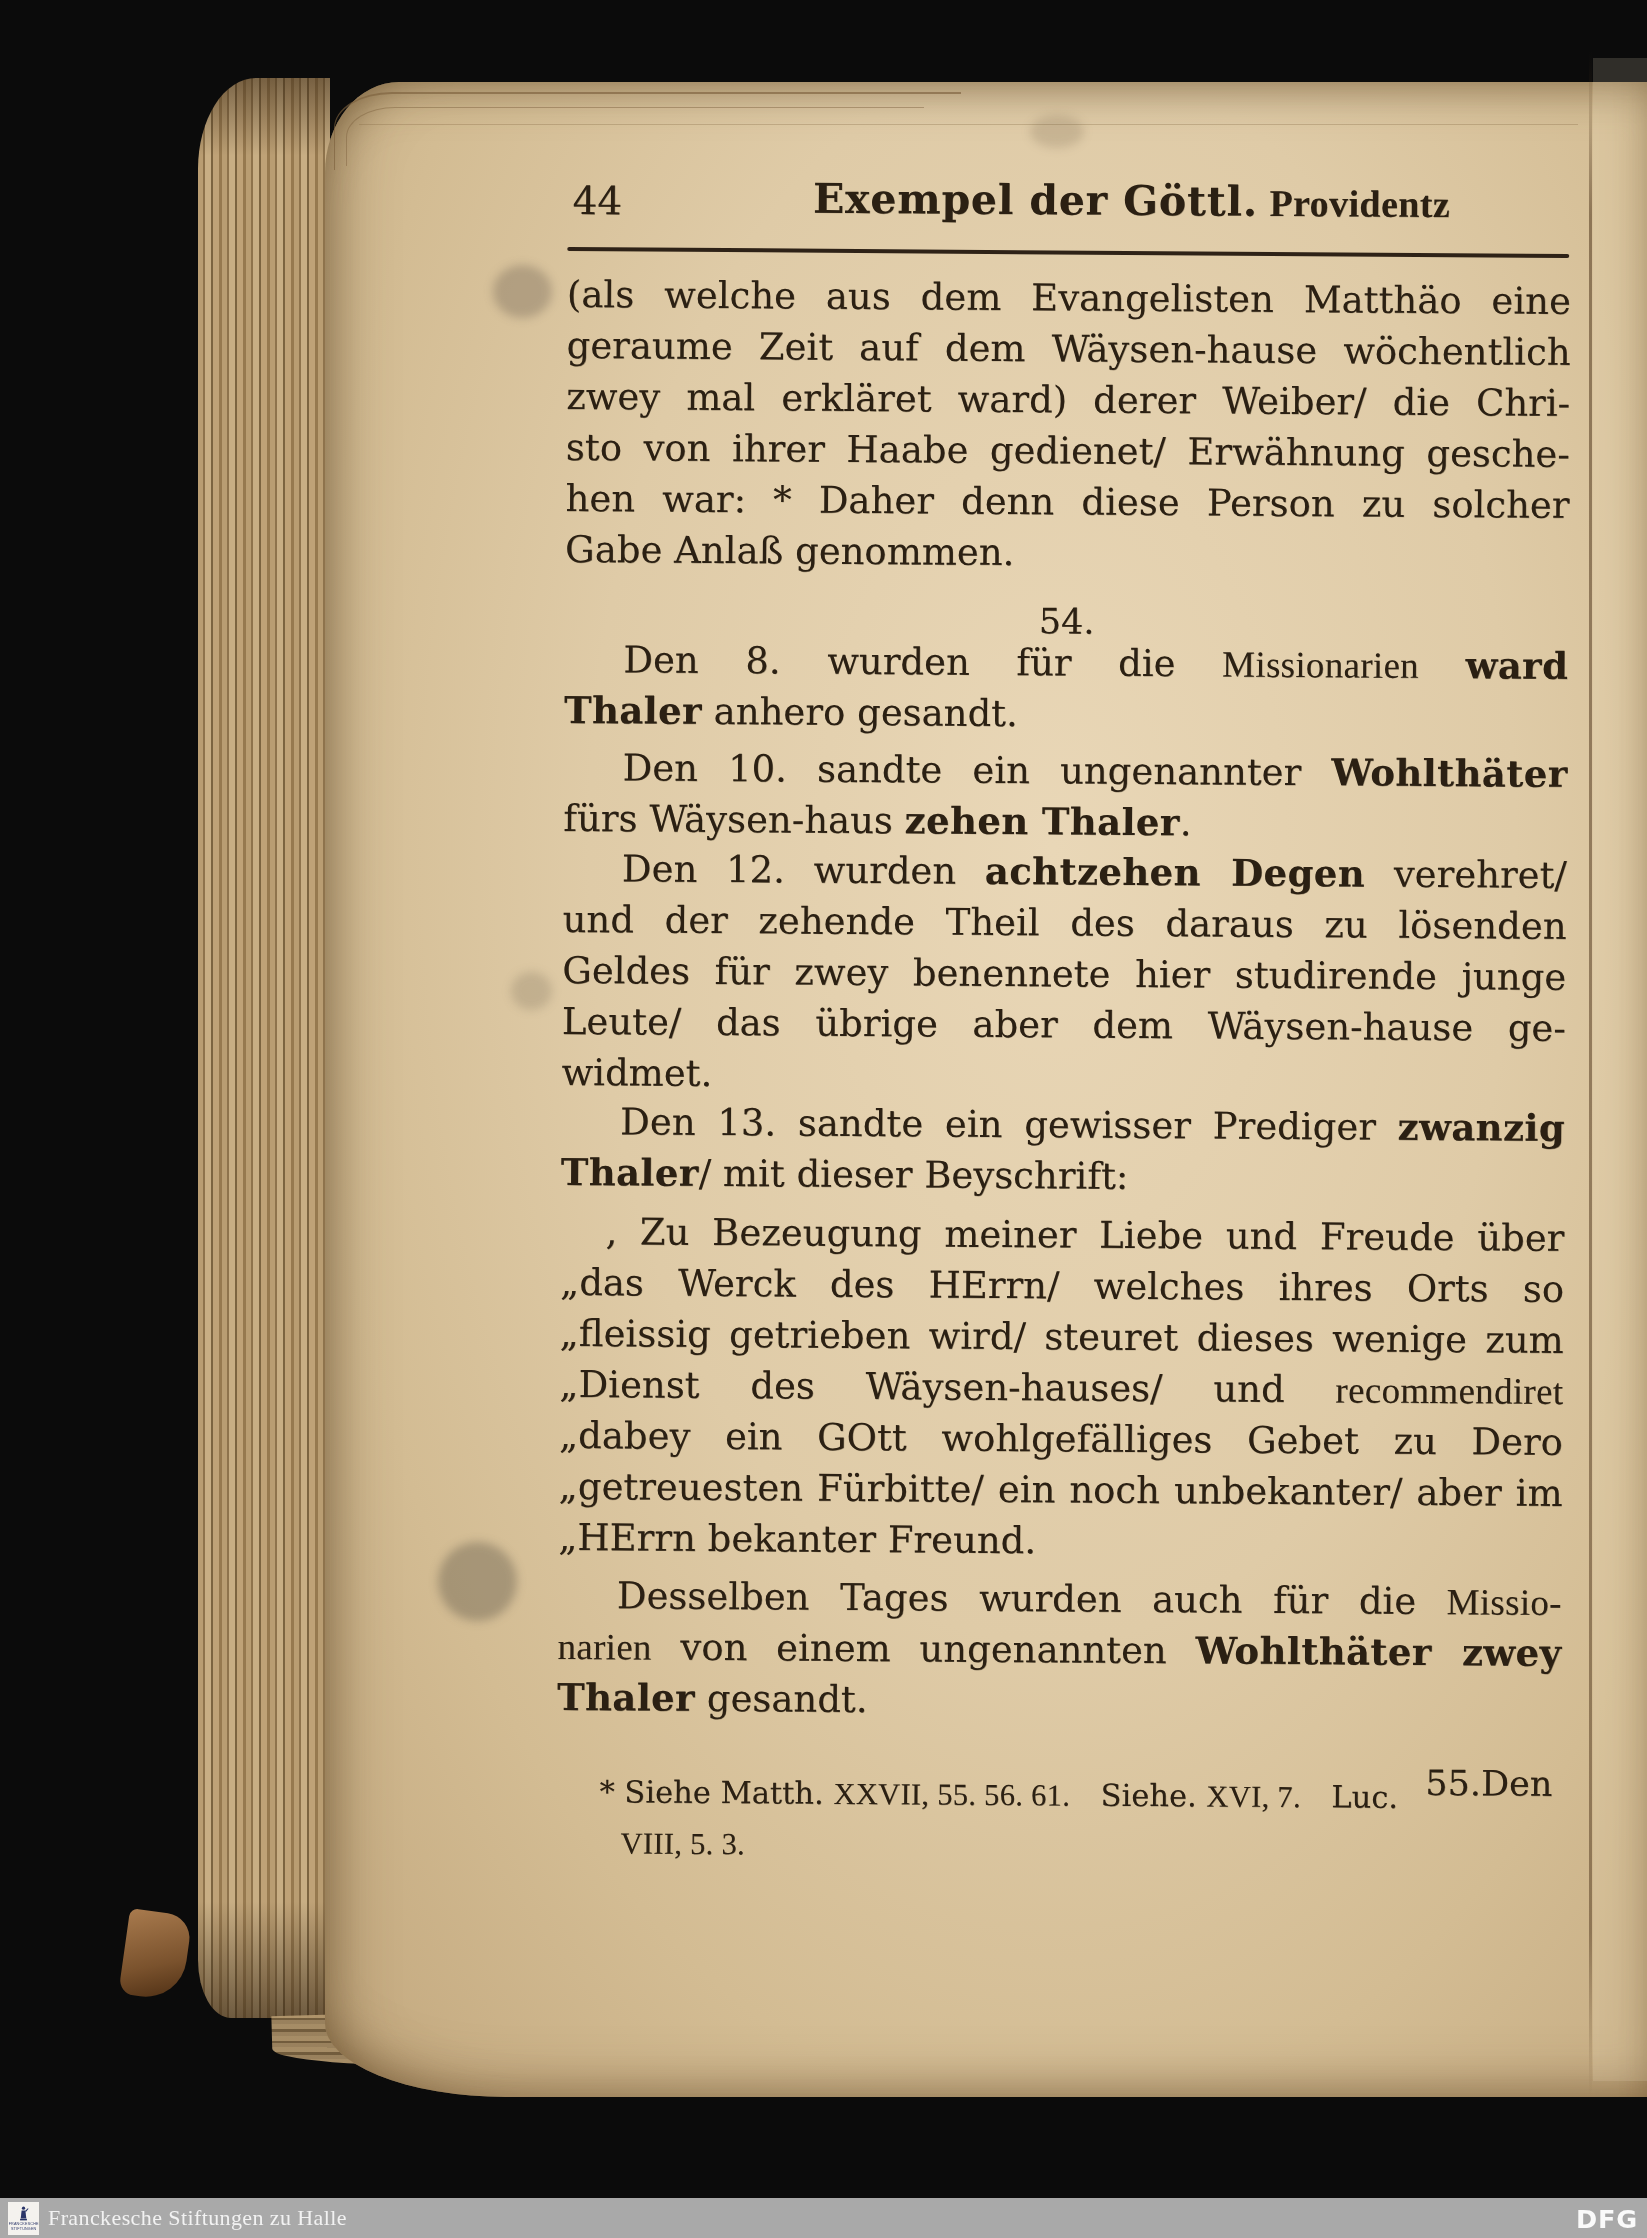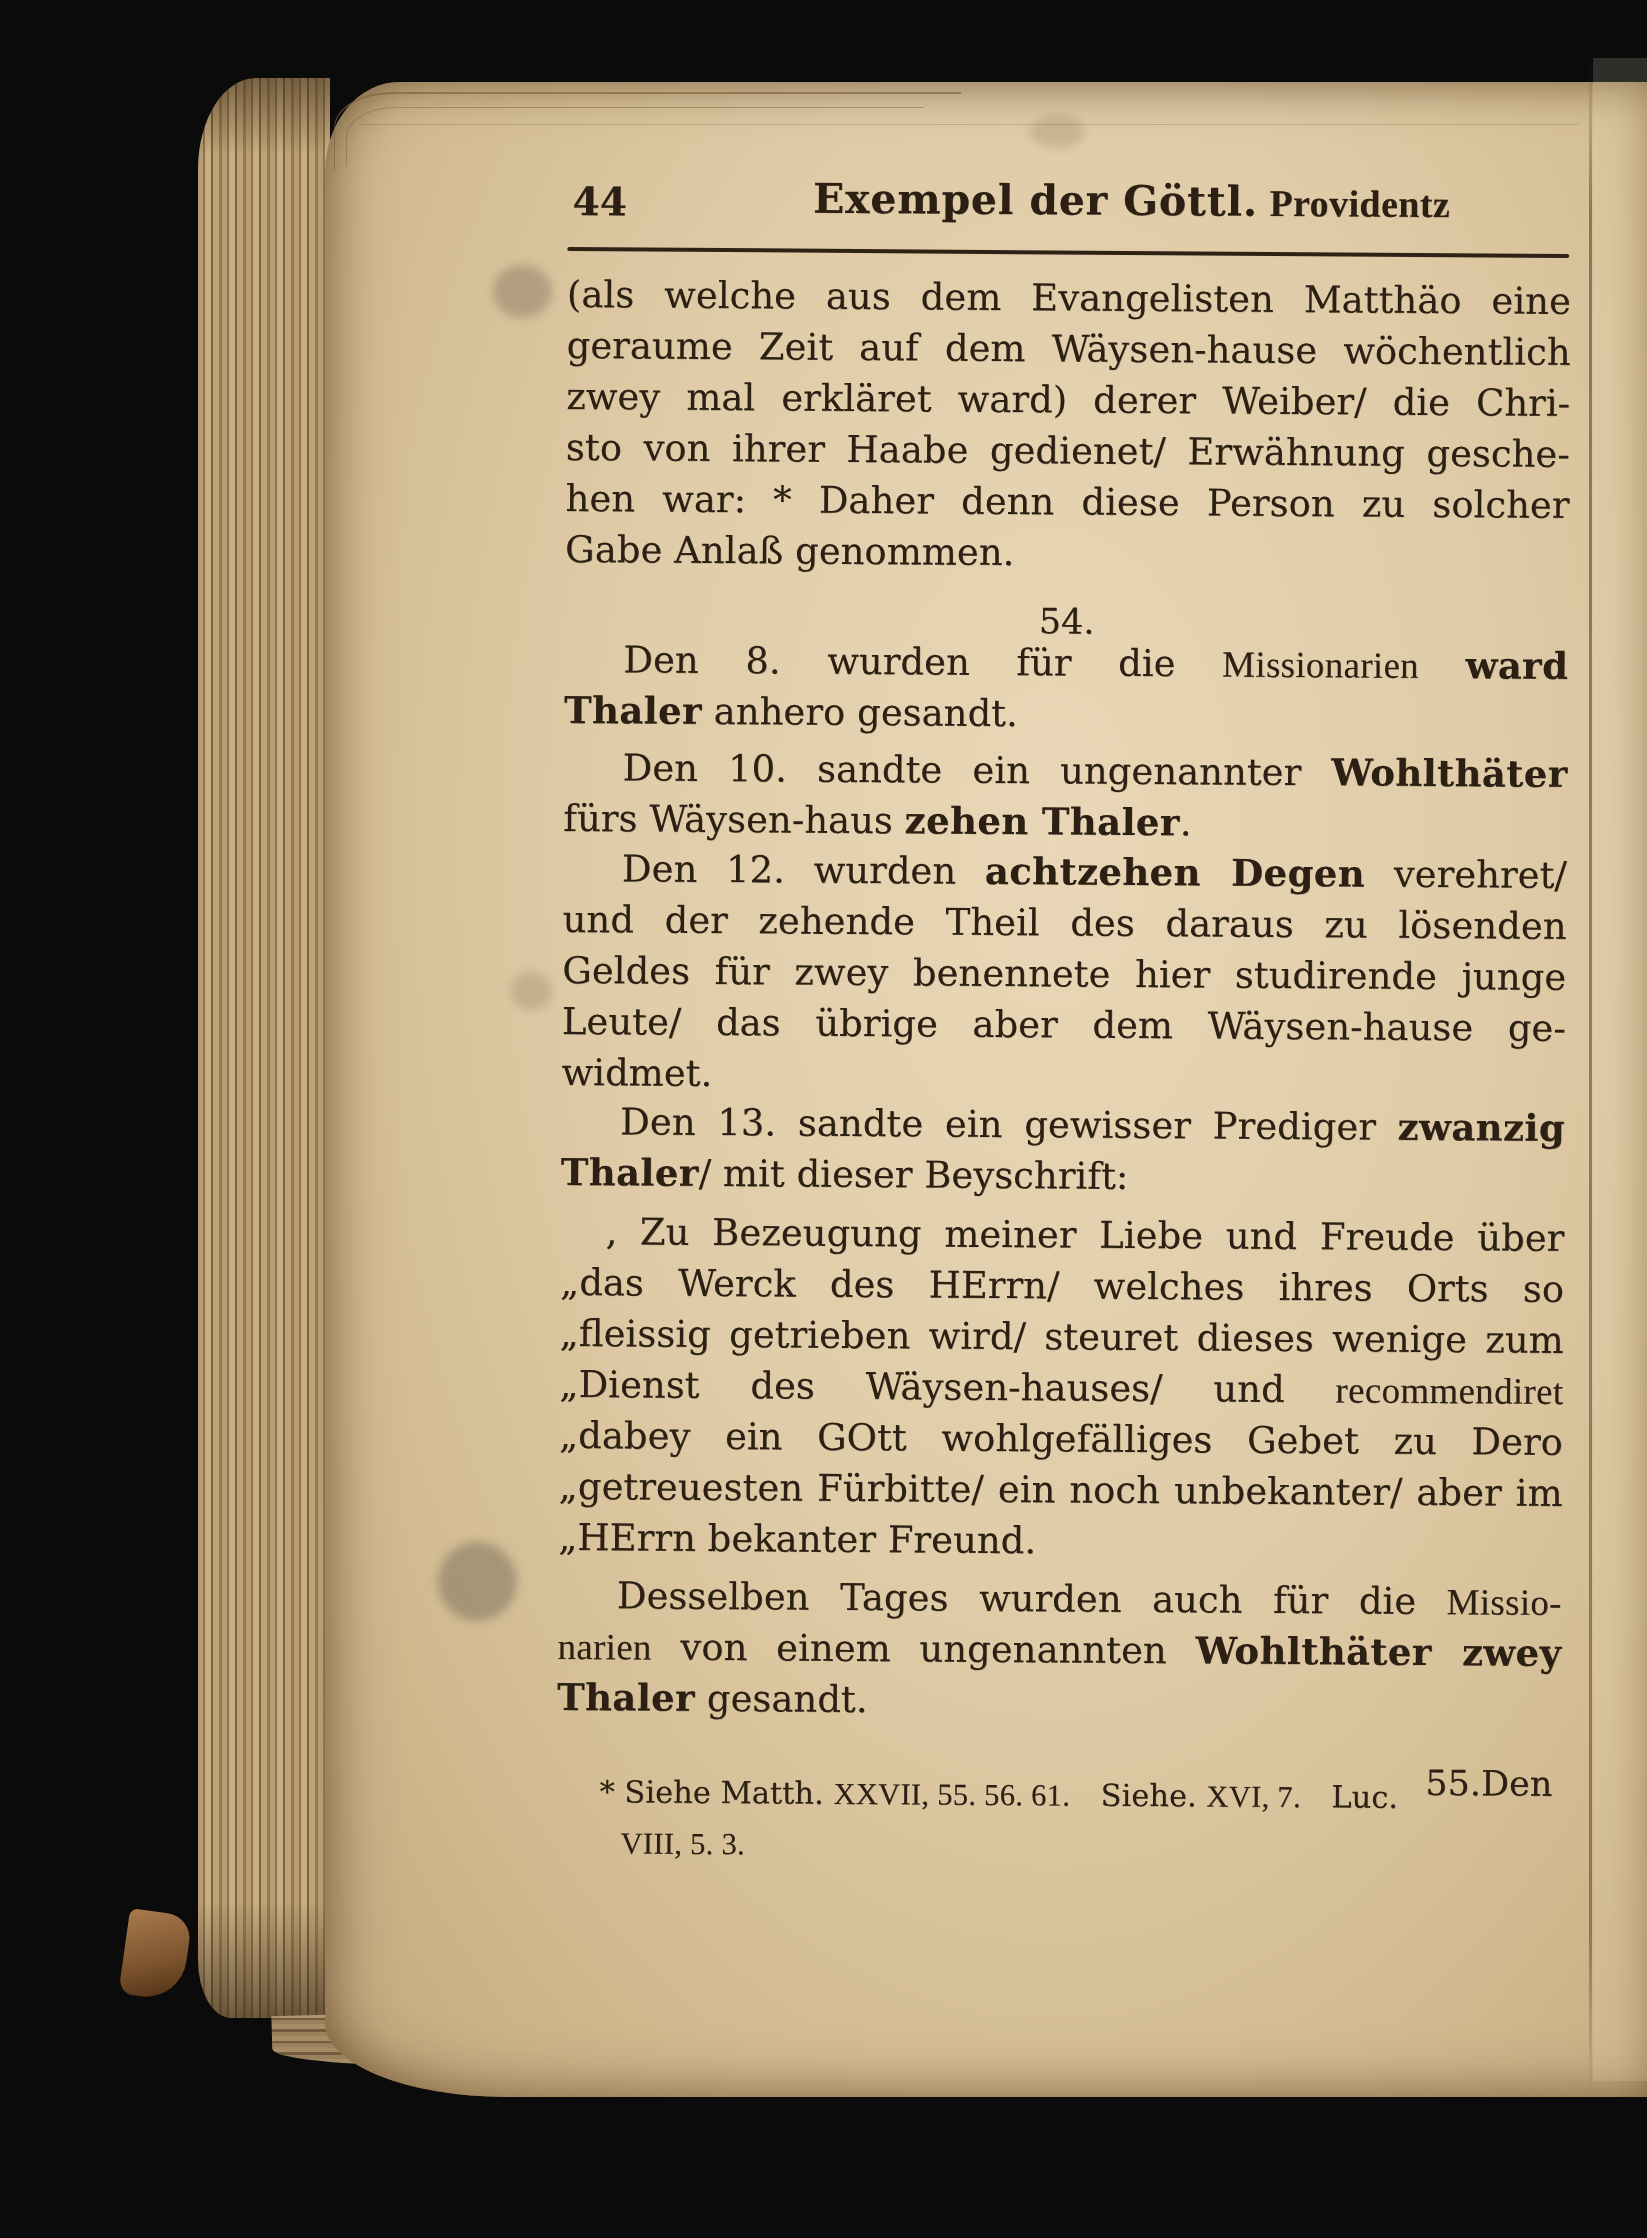--- a/index.html
+++ b/index.html
@@ -41,21 +41,21 @@
      background:rgba(243,228,198,.16);}
   .stain{position:absolute;border-radius:50%;filter:blur(5px);}
   .stain1{left:493px;top:265px;width:59px;height:53px;background:rgba(80,70,60,.28);}
   .stain2{left:438px;top:1542px;width:79px;height:79px;background:rgba(60,55,50,.30);}
   .stain3{left:1030px;top:115px;width:54px;height:33px;background:rgba(95,78,55,.18);}
   .stain4{left:511px;top:972px;width:41px;height:38px;background:rgba(90,80,66,.20);}
   
   .textlayer{position:absolute;left:569px;top:0;width:1004px;height:2239px;
      transform:rotate(.4deg);transform-origin:0 0;color:#2b2013;
      text-shadow:0.4px 0.4px 0.6px rgba(40,28,14,.38);}
-  .pnum{position:absolute;top:178px;left:5px;font-size:39px;font-weight:bold;}
+  .pnum{position:absolute;top:178px;left:5px;font-size:39px;font-weight:normal;}
   .hdr{position:absolute;top:173px;left:0;width:100%;text-align:center;box-sizing:border-box;
        padding-left:124px;font-size:41px;font-weight:bold;letter-spacing:0.8px;white-space:nowrap;}
   .hdr .ant{font-family:"Liberation Serif",serif;font-size:38px;letter-spacing:0.4px;margin-left:11.5px;}
   .rule{position:absolute;top:247px;left:0;width:1002px;height:4.1px;background:#2e2217;border-radius:2.5px;}
   .para{position:absolute;left:0;width:100%;font-size:37px;line-height:51px;}
   .tl{min-height:51px;}
   .j .tl{text-align:justify;text-align-last:justify;}
   .j .tl:last-child{text-align-last:left;}
   .ind .tl:first-child{text-indent:59px;}
   .indq .tl:first-child{text-indent:45px;}
@@ -149,15 +149,31 @@
         <div class="tl"><span class="sb">Thaler</span><span class="sn"> gesandt.</span></div>
       </div>
 
     <div class="catchword">55.Den</div>
     <div class="footnote">
         <div class="tl"><span class="sn">* Siehe Matth. </span><span class="sa">XXVII, 55. 56. 61.</span><span class="sn"> Siehe. </span><span class="sa">XVI, 7.</span><span class="sn"> Luc.</span></div>
         <div class="tl"><span class="sa">VIII, 5. 3.</span></div>
       </div>
   </div>
 
+  <div class="footer-bar">
+    <div class="logo-box">
+      <svg viewBox="0 0 20 24">
+        <g fill="#2a3568">
+          <circle cx="10" cy="3.5" r="2.6"></circle>
+          <path d="M7 7 L13 7 L14.5 20 L5.5 20 Z"></path>
+          <rect x="4.5" y="20.5" width="11" height="2.5"></rect>
+          <path d="M12.5 8 L17 3.5 L18 4.5 L13.8 9.5 Z"></path>
+        </g>
+      </svg>
+      <div class="logo-txt">FRANCKESCHE</div>
+      <div class="logo-txt">STIFTUNGEN</div>
+    </div>
+    <div class="inst">Franckesche Stiftungen zu Halle</div>
+    <div class="dfg">DFG</div>
+  </div>
 
 </div>
 
 
 </body></html>

